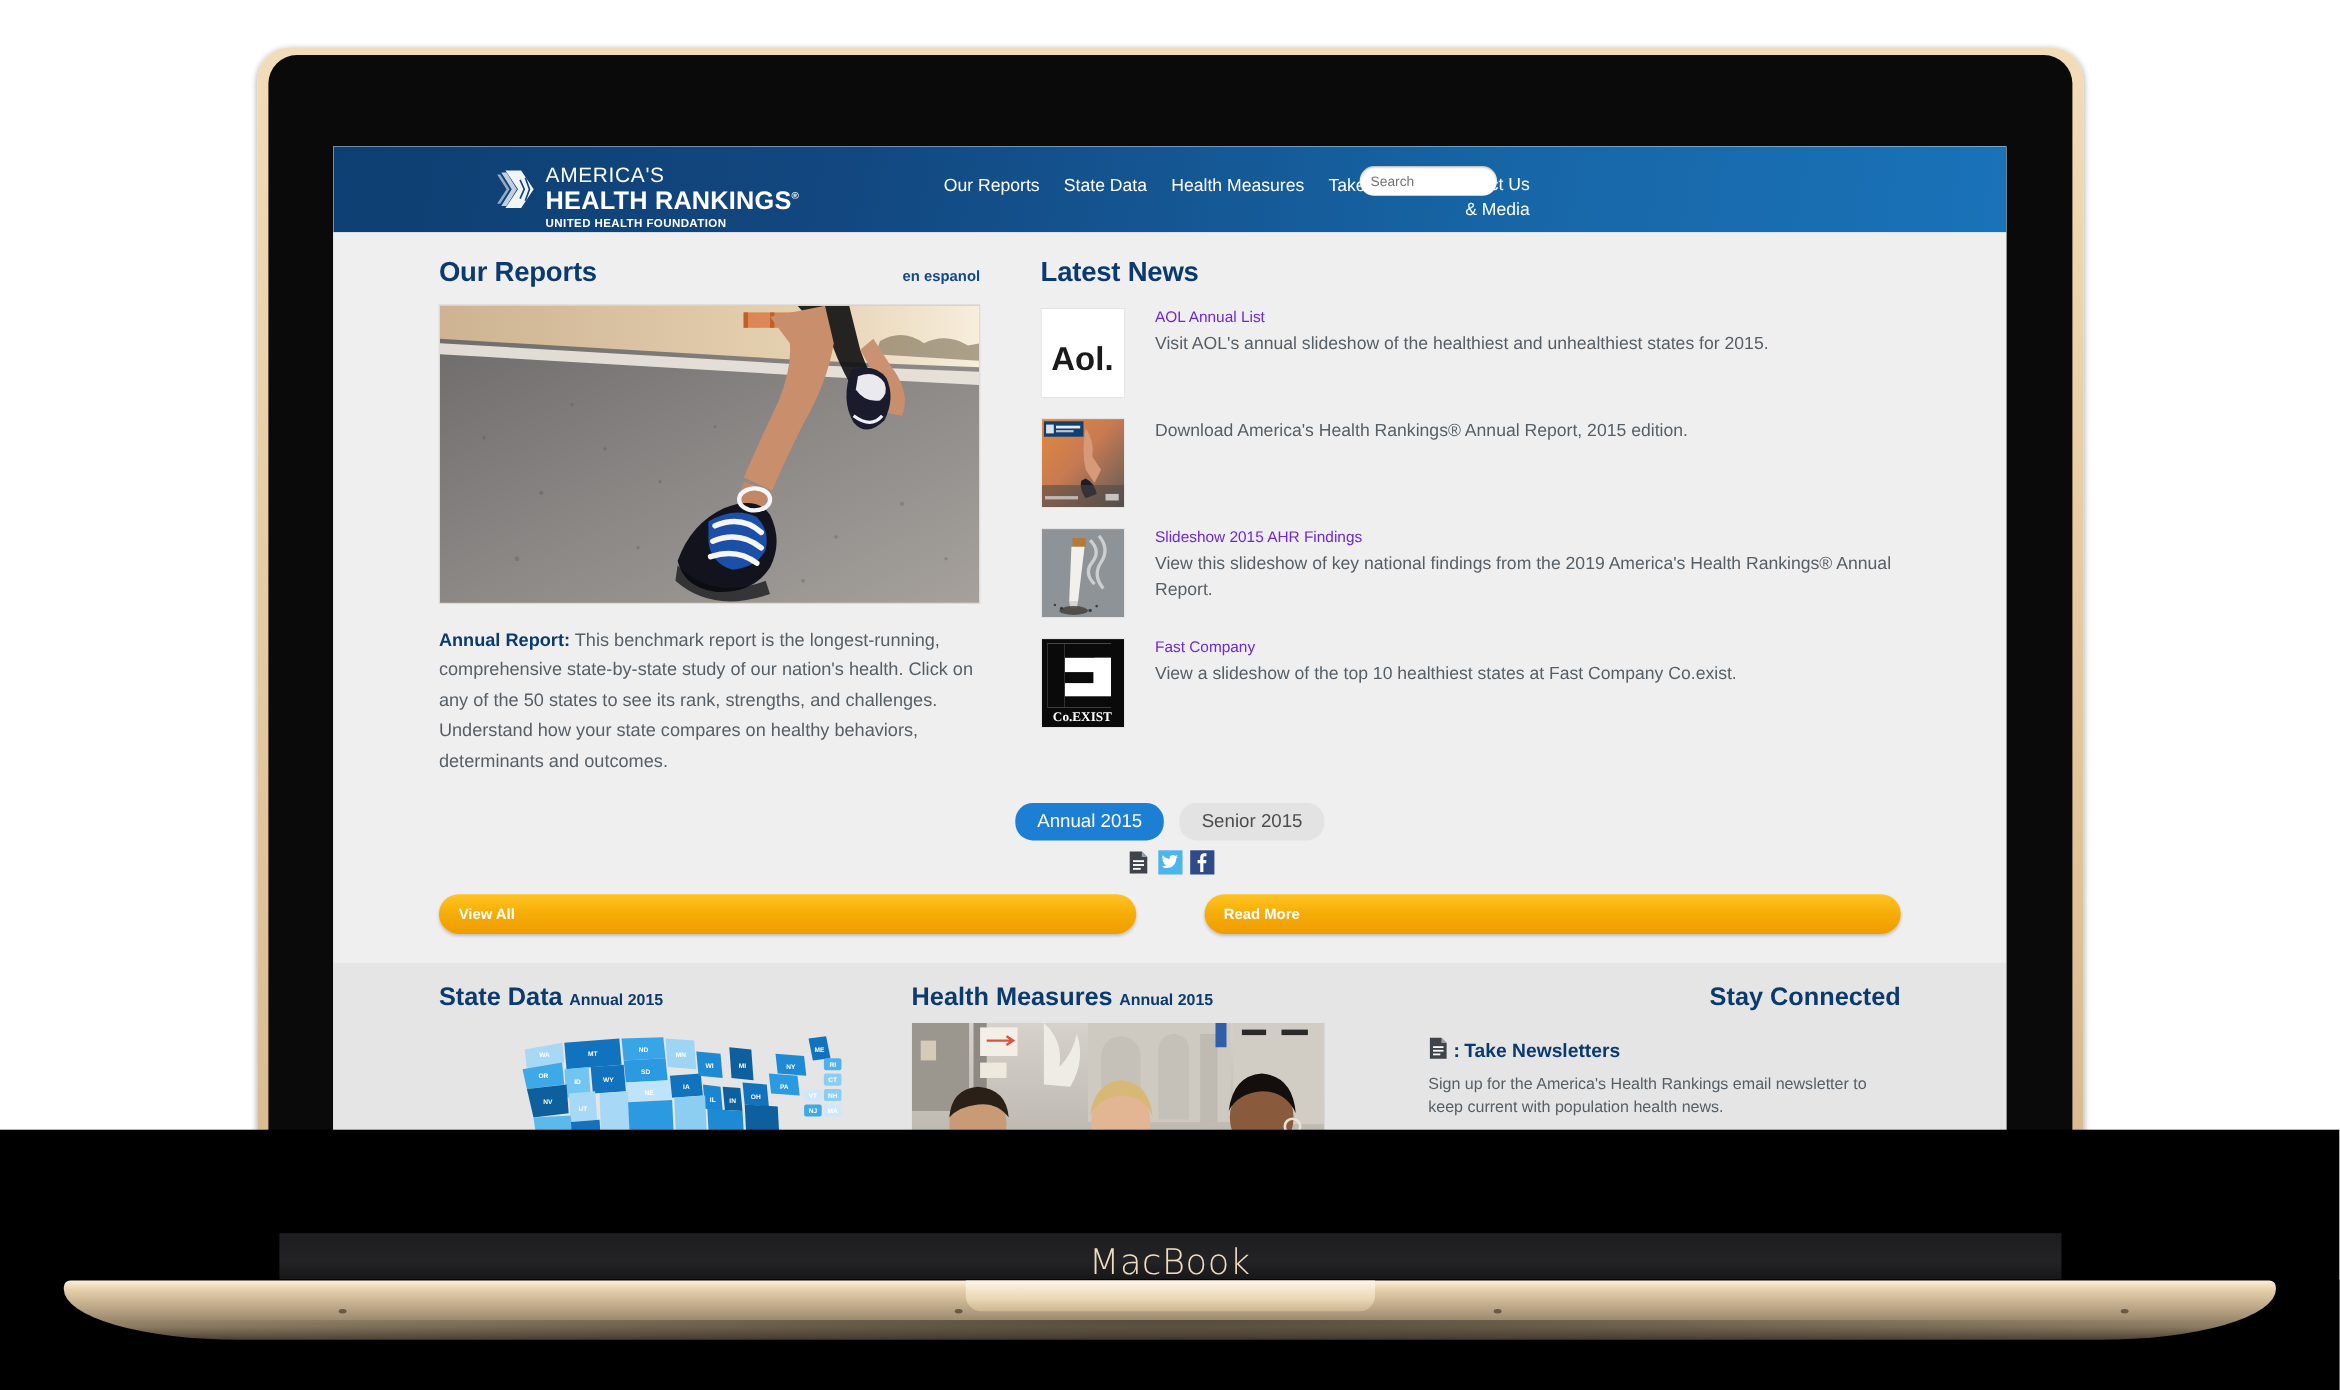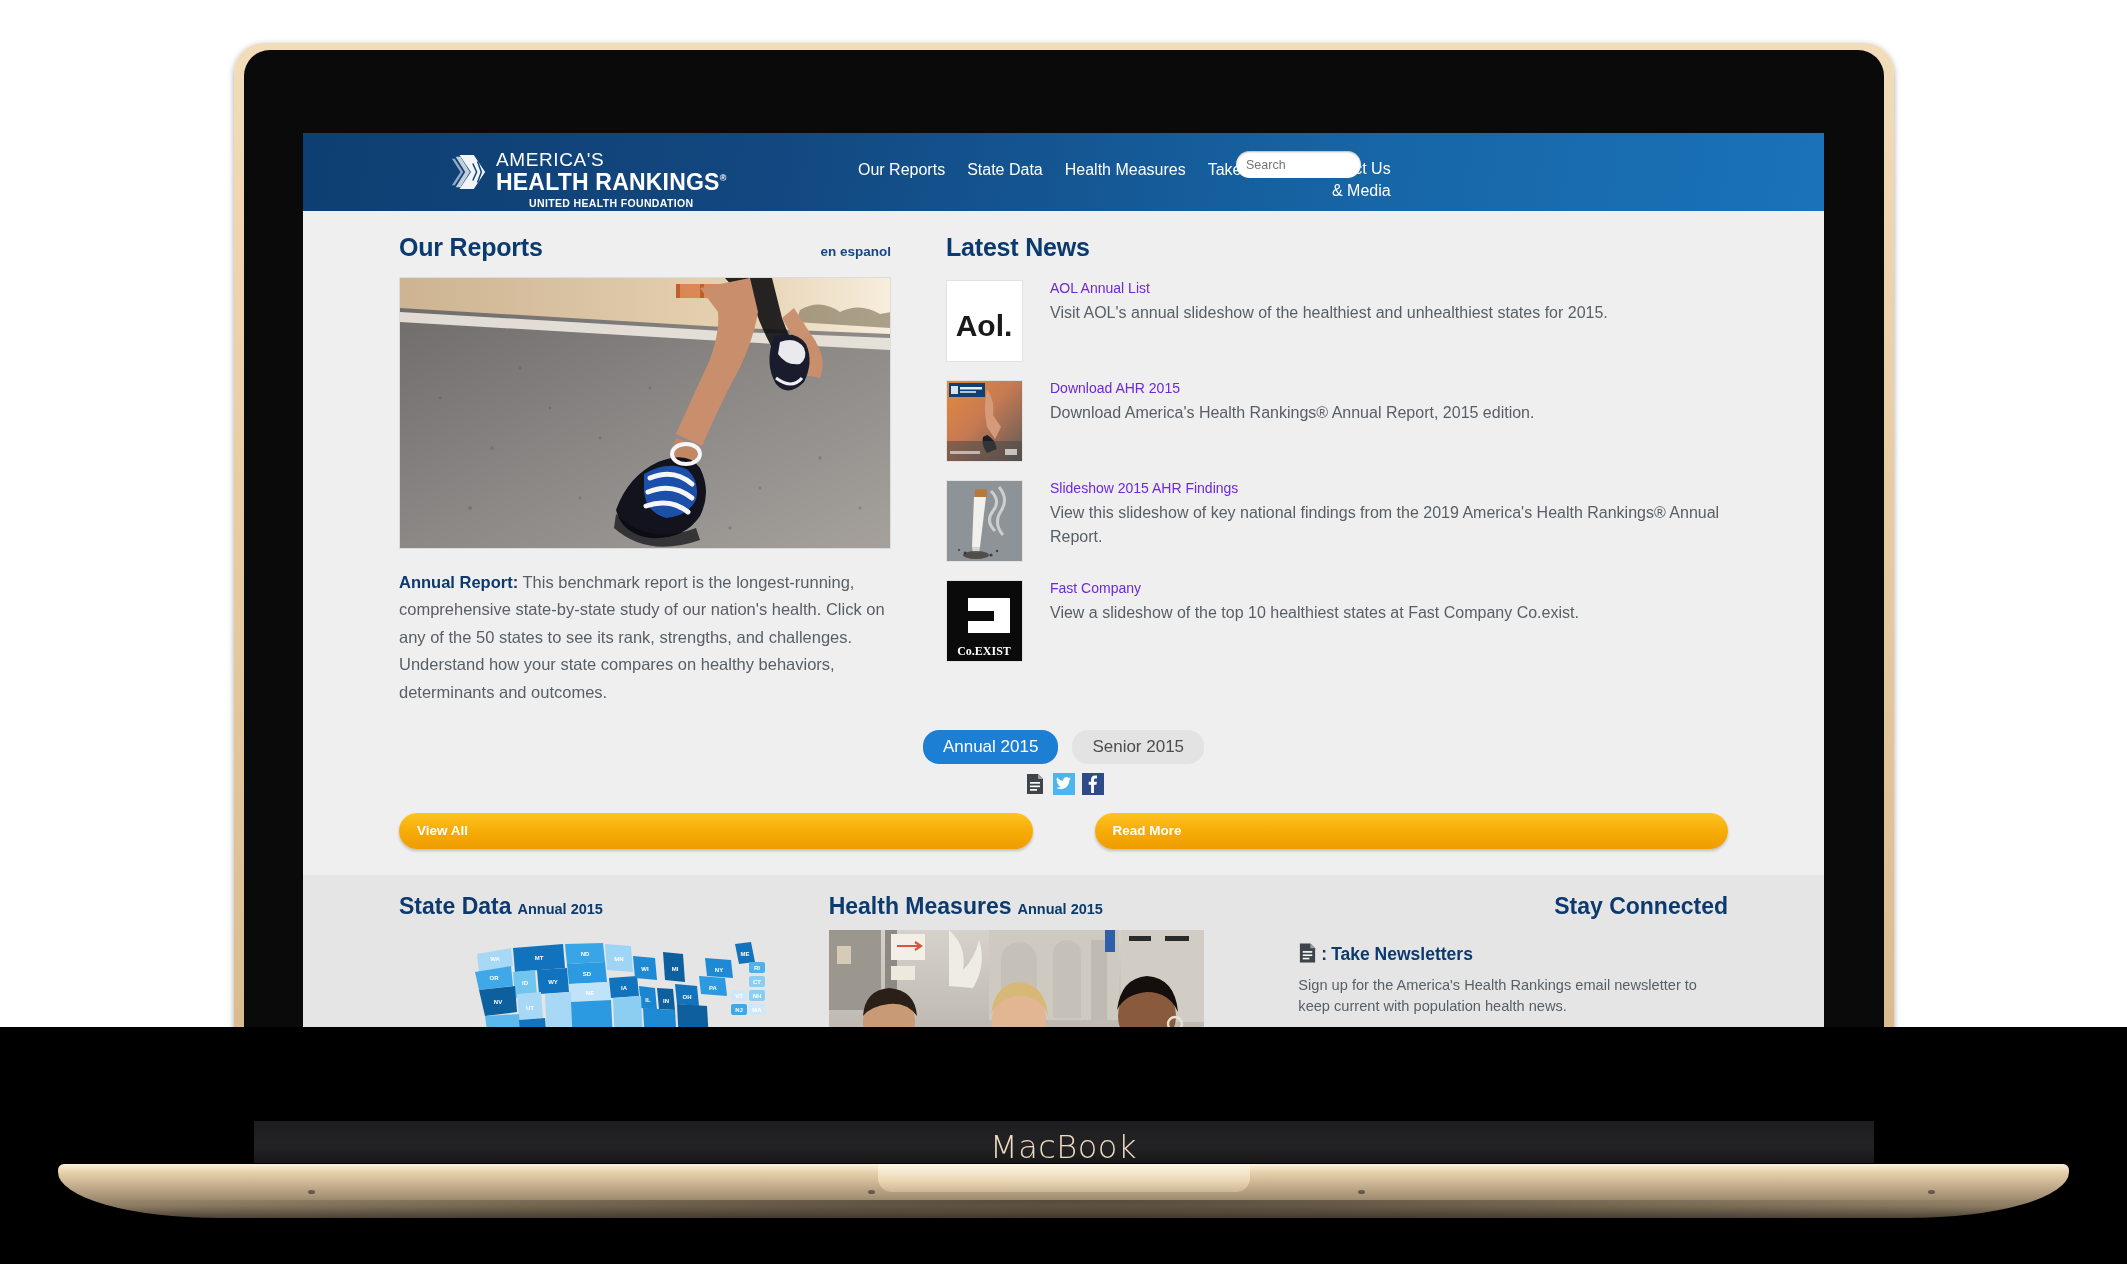--- a/index.html
+++ b/index.html
@@ -69,21 +69,21 @@
     height:78px;width:100%;
     background:linear-gradient(100deg,#0e3f72 0%,#12477f 30%,#1767a8 72%,#1a72b8 100%);
     position:relative;
   }
   .logo{position:absolute;left:147px;top:17px;display:flex;align-items:flex-start;}
   .logo-mark{width:38px;height:40px;margin-right:8px;margin-top:2px;}
   .logo-text{color:#fff;line-height:1;}
   .logo-l1{font-size:19px;letter-spacing:.6px;font-weight:400;font-family:"Liberation Sans",sans-serif;}
   .logo-l2{font-size:23px;letter-spacing:.2px;font-weight:700;margin-top:2px;}
   .logo-l2 sup{font-size:9px;vertical-align:super;}
-  .logo-l3{font-size:10.5px;letter-spacing:.35px;margin-top:4px;text-align:center;font-weight:600;}
+  .logo-l3{font-size:10.5px;letter-spacing:.35px;margin-top:4px;text-align:left;font-weight:600;}
 
   .nav{position:absolute;left:555px;top:25px;display:flex;align-items:flex-start;gap:22px;}
   .nav a{color:#fff;font-size:16px;text-decoration:none;white-space:nowrap;padding-top:3px;}
   .nav a.two-line{text-align:right;line-height:1.35;padding-top:0;}
   .nav a.two-line span{display:block;}
 
   .searchwrap{position:absolute;left:933px;top:18px;width:125px;height:27px;
     background:#fff;border-radius:14px;display:flex;overflow:hidden;
     box-shadow:0 1px 2px rgba(0,0,0,.3) inset;}
   .searchwrap input{flex:1;border:0;outline:0;padding:0 10px;font-size:12.5px;color:#9a9a9a;
@@ -309,21 +309,20 @@
                   <rect x="13" y="6" width="22" height="2.5" fill="#ffffff" opacity="0.9"></rect>
                   <rect x="13" y="10" width="16" height="2" fill="#ffffff" opacity="0.7"></rect>
                   <path d="M40 8 Q48 20 46 34 L54 46 L48 58 L40 46 Q36 28 40 8 Z" fill="#d79a78"></path>
                   <path d="M40 54 Q48 58 50 68 L40 72 Q34 64 36 56 Z" fill="#1b1c28"></path>
                   <rect x="0" y="60" width="75" height="20" fill="#4a4746" opacity="0.55"></rect>
                   <rect x="3" y="70" width="30" height="3" fill="#e8e8e8" opacity="0.65"></rect>
                   <rect x="58" y="68" width="12" height="6" fill="#e8e8e8" opacity="0.75"></rect>
                 </svg>
               </div>
               <div class="news-body">
-                <a href="#" class="news-title">Download AHR 2015</a>
                 <div class="news-desc">Download America's Health Rankings® Annual Report, 2015 edition.</div>
               </div>
             </div>
 
             <div class="news-item">
               <div class="news-thumb">
                 <svg width="75" height="80" viewBox="0 0 75 80">
                   <rect width="75" height="80" fill="#8e9397"></rect>
                   <path d="M28 8 L40 8 L40 16 L28 16 Z" fill="#b5793a"></path>
                   <path d="M27 16 L39 16 L33 66 L25 66 Z" fill="#f2f0ec"></path>

